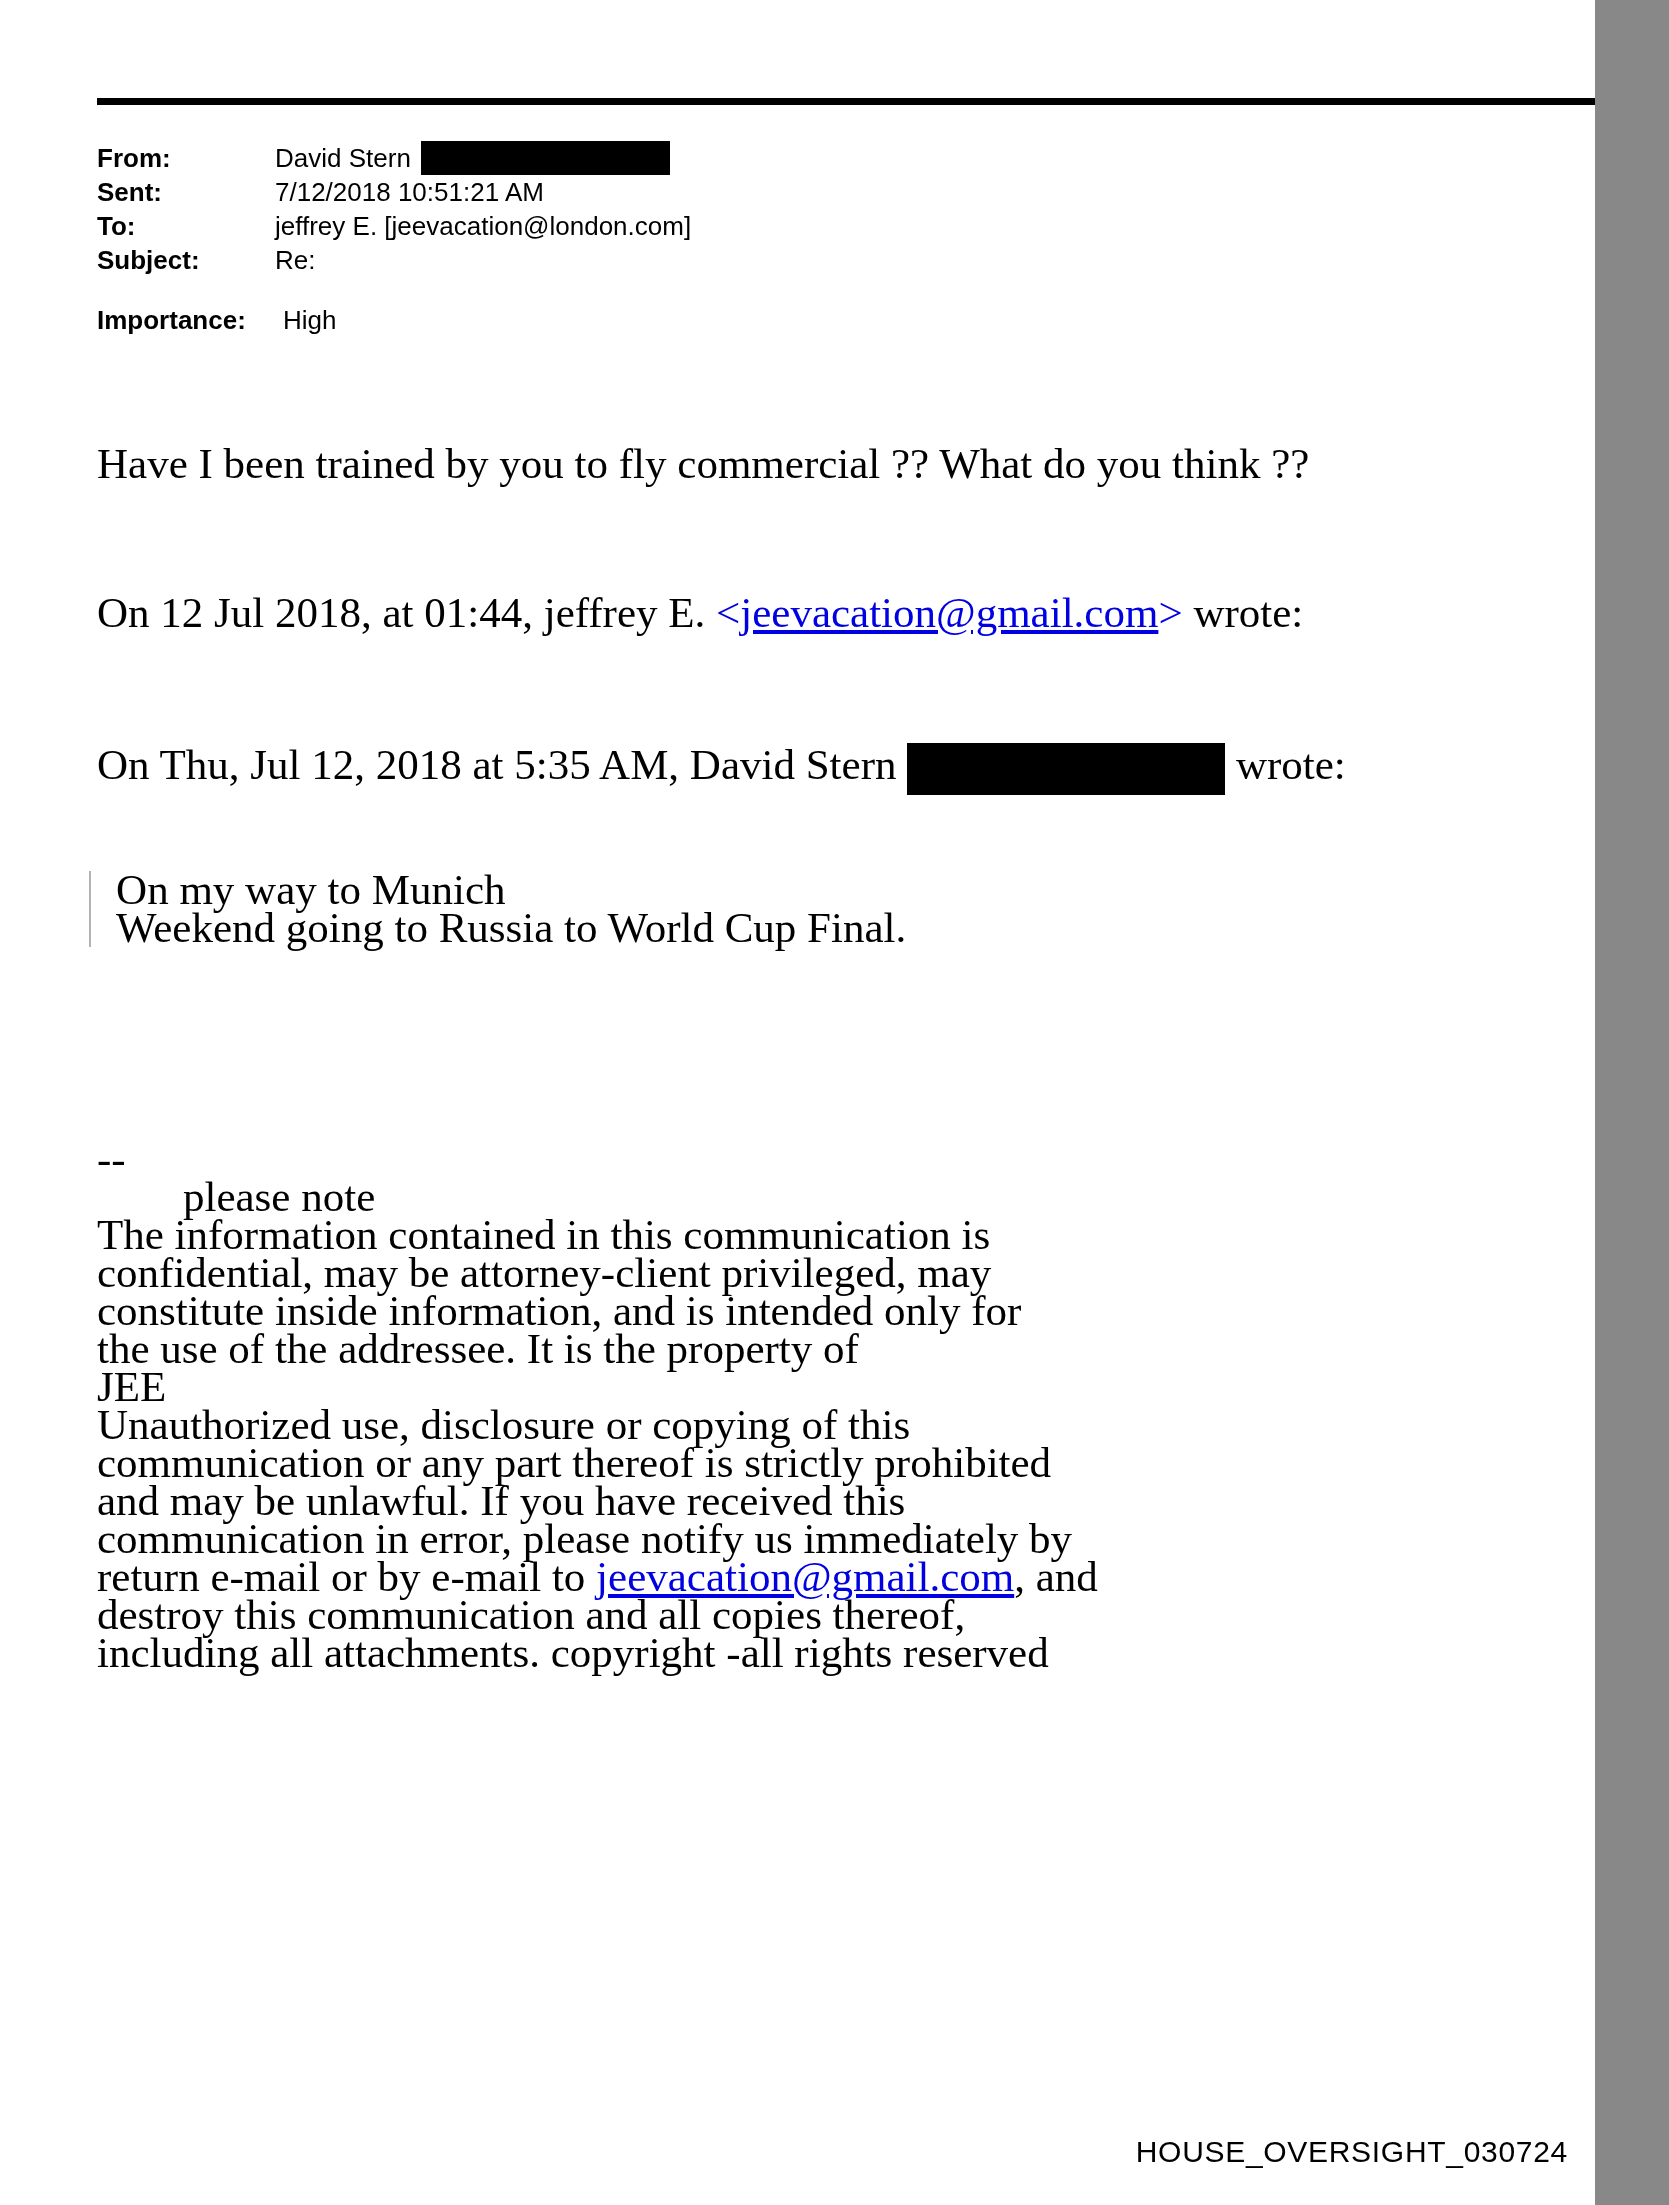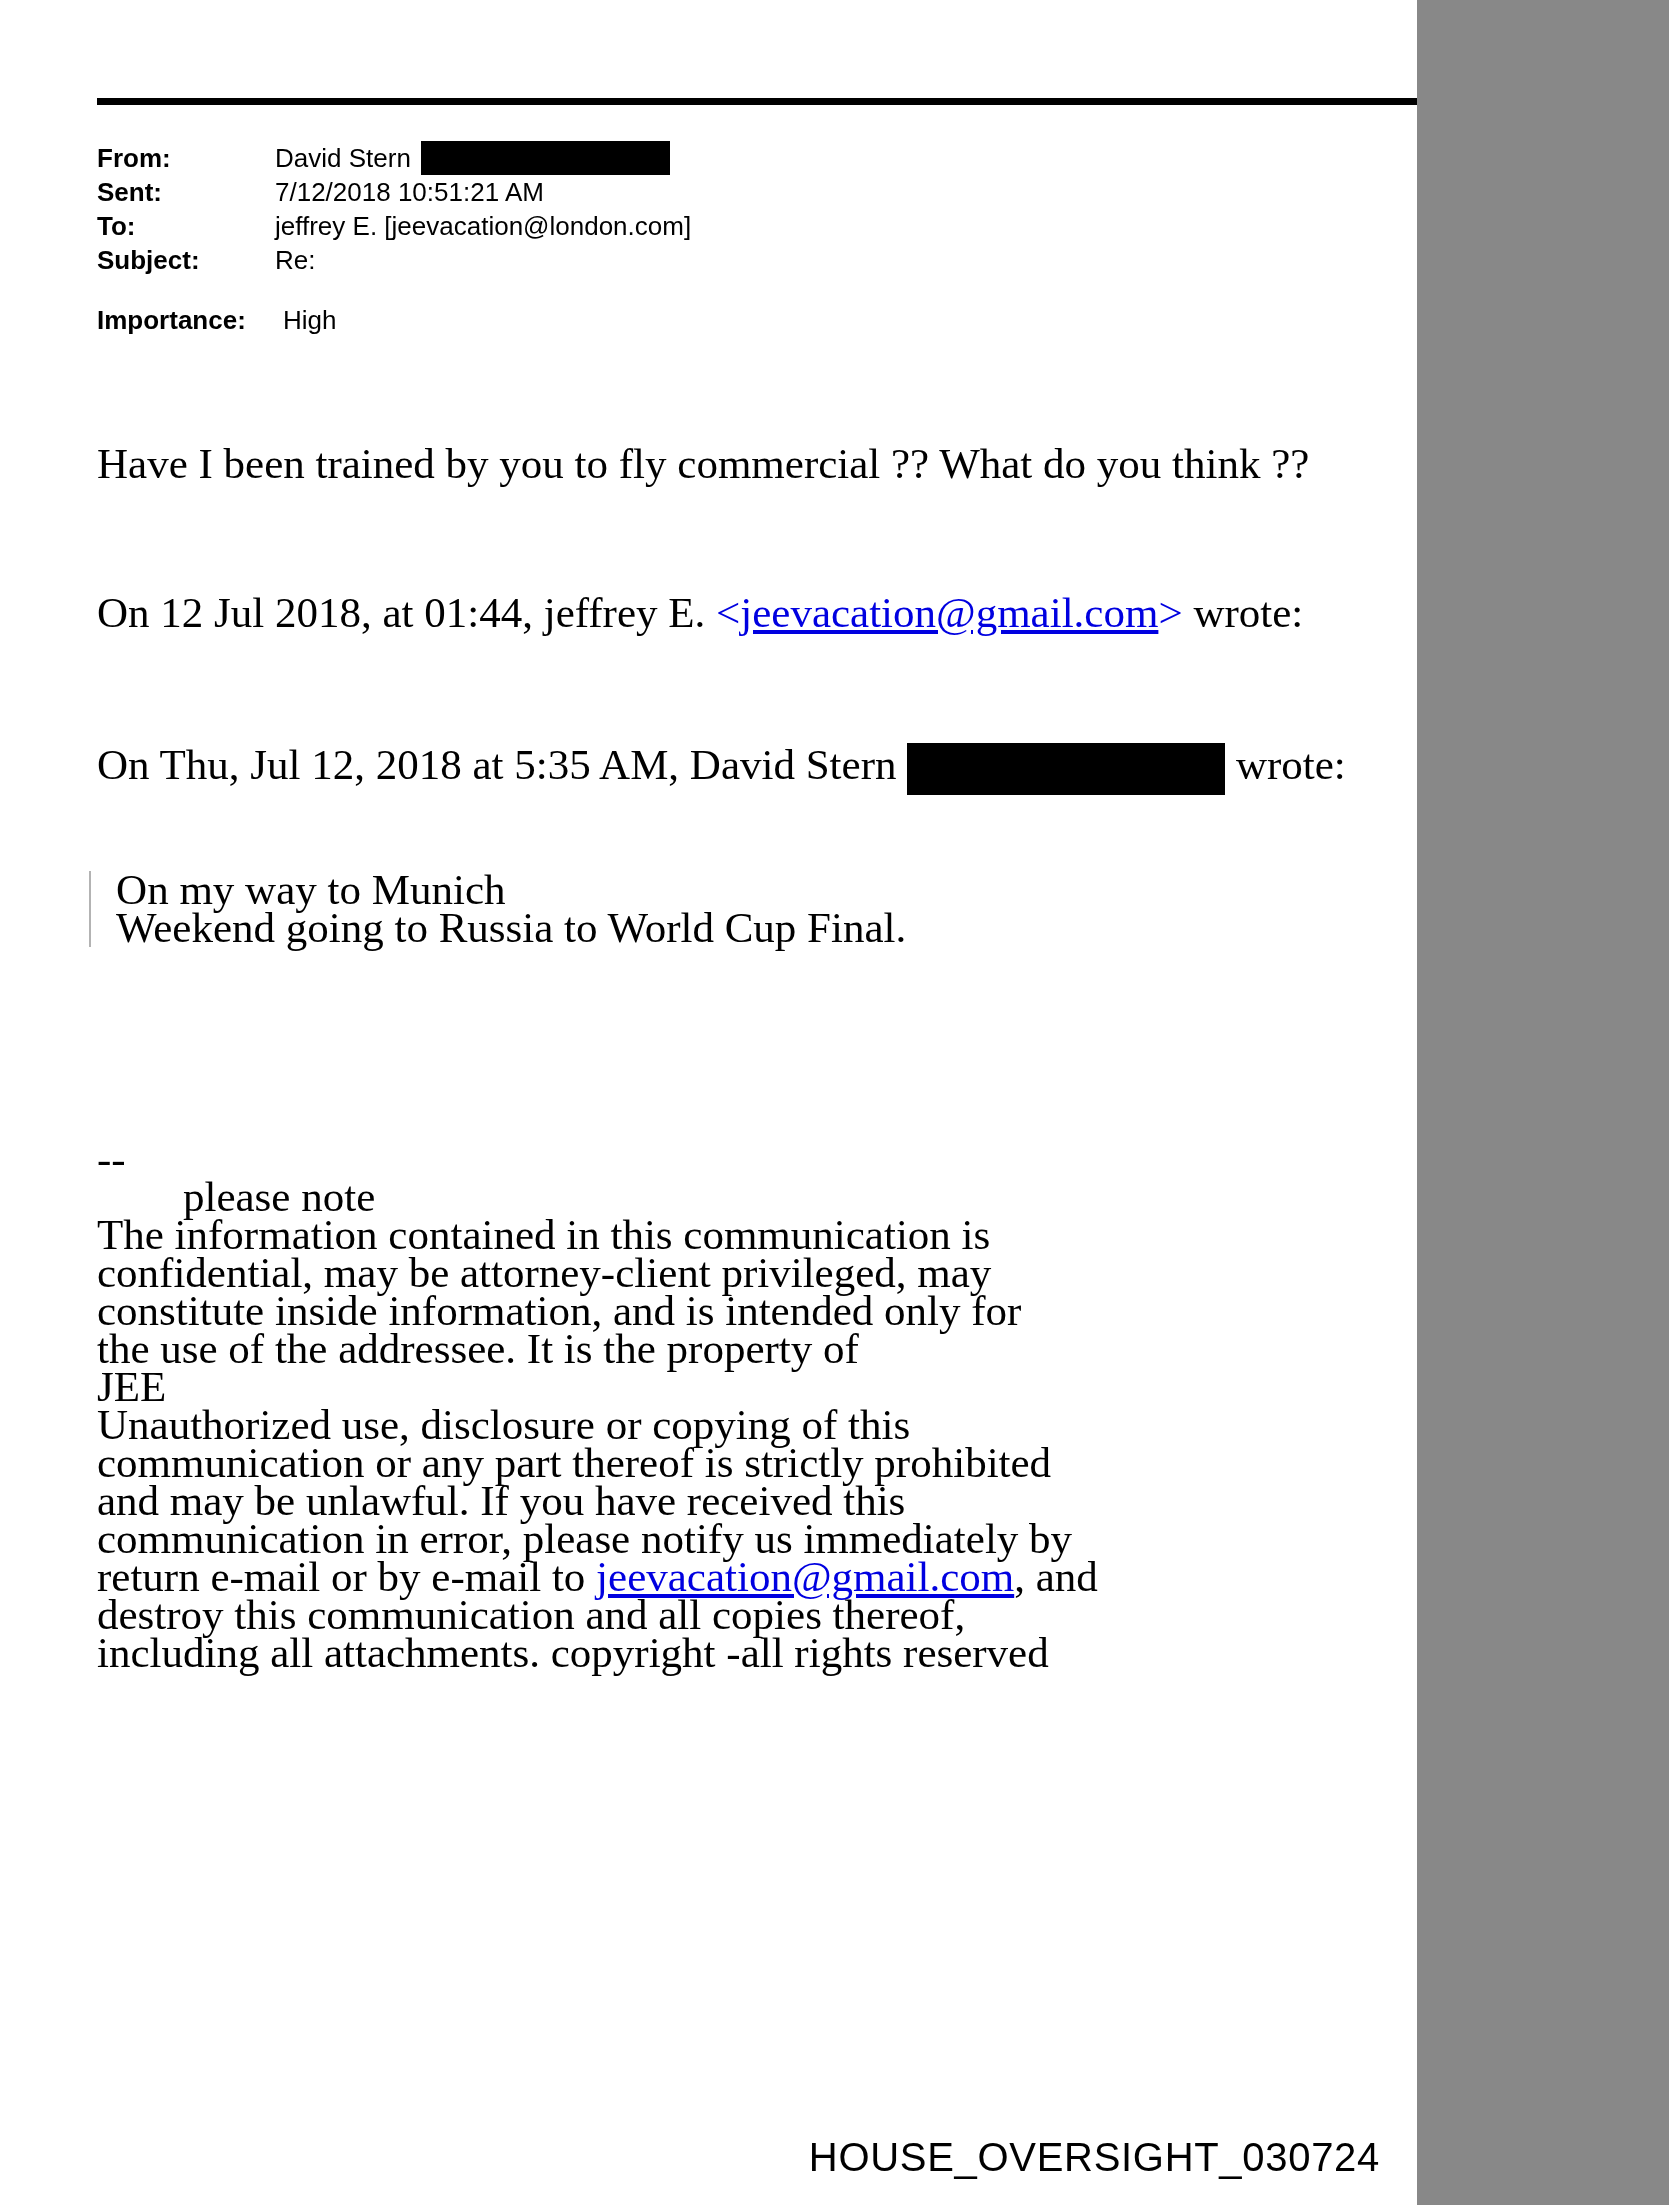--- a/index.html
+++ b/index.html
@@ -3,21 +3,21 @@
 <meta charset="utf-8">
 <style>
   :root{
     --link: #0000e0;
     --redact: #000000;
     --quote-border: #b3b3b3;
   }
   html,body{margin:0;padding:0;background:#888;}
   .page{
     position:relative;
-    width:1417px;
+    width:1595px;
     height:2205px;
     background:#ffffff;
     overflow:hidden;
     font-family:"Liberation Serif", serif;
     color:#000;
     text-decoration:underline;
   }
   .topbar{
     position:absolute;
     left:97px; top:98px;
@@ -63,23 +63,23 @@
   }
   .link{
     color:var(--link);
     text-decoration:underline;
     cursor:pointer;
     margin-top:8px;
   }
   .bracket{color:var(--link); text-decoration:none;}
   .footer{
     position:absolute;
-    top:2135px; right:37px;
+    top:2135px; right:27px;
     font-family:"Liberation Sans", sans-serif;
-    font-size:40px;
+    font-size:30px;
     letter-spacing:0.7px;
     white-space:pre;
   }
 </style>
 </head>
 <body>
 
 <div class="page">
 
   <div class="topbar"></div>

